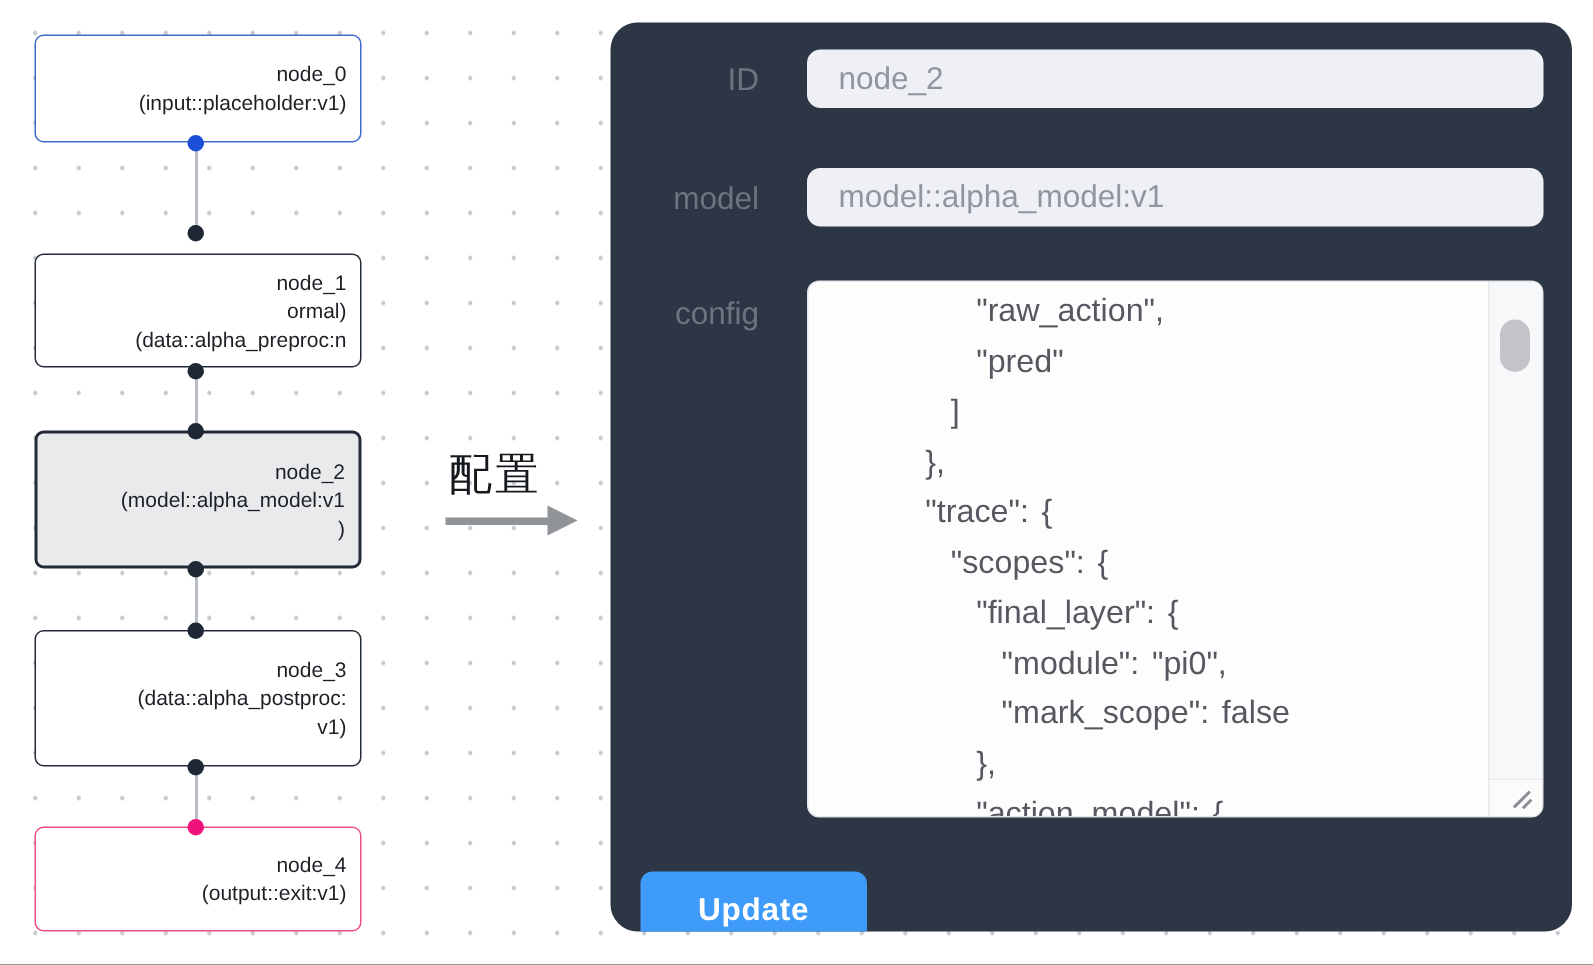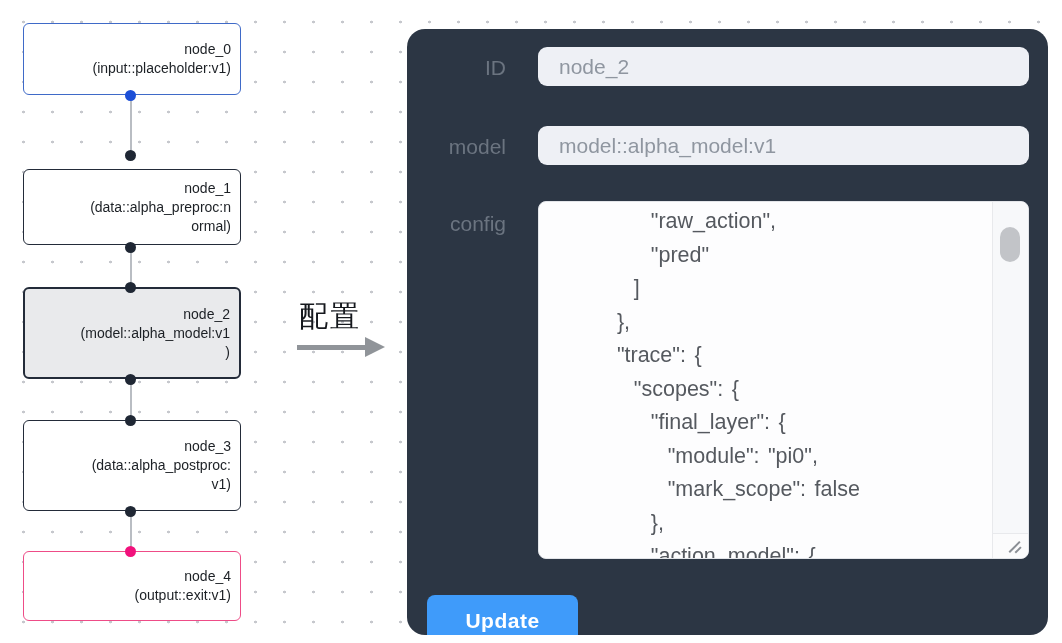--- a/index.html
+++ b/index.html
@@ -50,21 +50,21 @@
   .arrow-head {
     position: absolute; left: 365px; top: 337px; width: 0; height: 0;
     border-left: 20px solid #909499;
     border-top: 10.5px solid rgba(0,0,0,0);
     border-bottom: 10.5px solid rgba(0,0,0,0);
   }
 
   
   .panel {
     position: absolute; left: 407px; top: 15px; width: 641px; height: 606px;
-    background: #2c3644; border-radius: 18px; overflow: hidden; margin-top: 14px;
+    background: #2c3644; border-radius: 18px; overflow: hidden;
   }
   .field-label {
     position: absolute; left: 0; width: 99px;
     text-align: right; color: #6b7480; font-size: 21px;
   }
   .panel-input {
     position: absolute; left: 131px; width: 491px; height: 39px;
     background: #eef0f5; border: none; outline: none;
     border-radius: 9px; padding: 0 21px;
     font-family: "Liberation Sans", "DejaVu Sans", sans-serif;
@@ -124,22 +124,22 @@
   <div class="connector" style="top:511px;height:40px;"></div>
 
   <div class="node" style="top: 23px; height: 72px; border-color: rgb(63, 106, 200); background-color: rgb(255, 255, 255);">
     <span>node_0</span>
     <span>(input::placeholder:v1)</span>
   </div>
   <div class="port" style="top: 89.5px; background-color: rgb(28, 79, 215);"></div>
 
   <div class="node" style="top: 169px; height: 76px; border-color: rgb(35, 43, 57); background-color: rgb(255, 255, 255);">
     <span>node_1</span>
+    <span>ormal)</span>
     <span>(data::alpha_preproc:n</span>
-    <span>ormal)</span>
   </div>
   <div class="port" style="top: 149.5px; background-color: rgb(31, 39, 52);"></div>
   <div class="port" style="top: 241.5px; background-color: rgb(31, 39, 52);"></div>
 
   <div class="node selected" style="top: 287px; height: 92px; border-color: rgb(35, 43, 57); background-color: rgb(233, 234, 236);">
     <span>node_2</span>
     <span>(model::alpha_model:v1</span>
     <span>)</span>
   </div>
   <div class="port" style="top: 281.5px; background-color: rgb(31, 39, 52);"></div>

